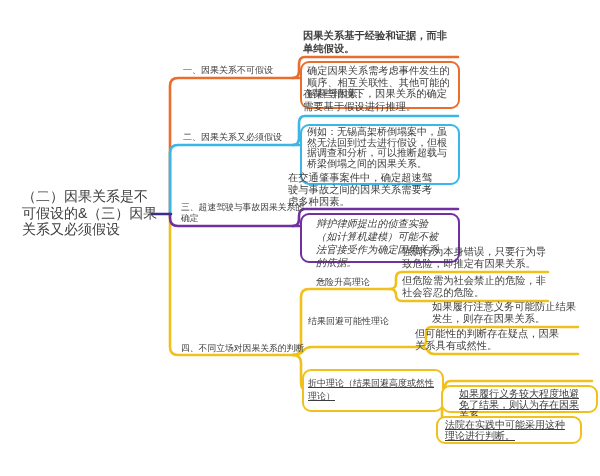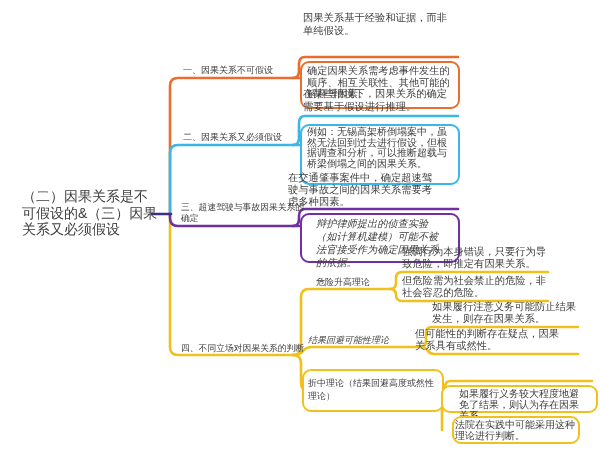--- a/index.html
+++ b/index.html
@@ -15,42 +15,42 @@
   .st-purple path{stroke:#7030a0;}
   .st-stub path{stroke:#3b2e8c;stroke-width:3;}
   .node{position:absolute;}
   .root{left:22px;top:188px;width:138px;font-size:14px;line-height:16.5px;}
   .blabel{font-size:9px;line-height:11px;white-space:nowrap;}
   .t-b1{left:183px;top:65px;}
   .t-b2{left:183px;top:132px;}
   .t-b3{left:181px;top:202px;width:128px;font-size:8.8px;white-space:normal;}
   .t-b4{left:181px;top:343px;font-size:8.8px;}
   .t-s1{left:316px;top:277px;text-align:right;}
-  .t-s2{left:308px;top:335px;font-style:italic;}
+  .t-s2{left:308px;top:316px;}
   .utxt{font-size:10.3px;line-height:12.5px;width:148px;}
-  .u-b1c1{left:303px;top:12px;}
+  .u-b1c1{left:303px;top:30px;font-weight:bold;}
   .u-b2c1{left:303px;top:88px;}
   .u-b3c1{left:288px;top:172px;line-height:12px;}
   .leaf{font-size:10.3px;line-height:12px;width:148px;}
   .u-s1l1{left:402px;top:246px;font-family:Liberation Mono, monospace;}
   .u-s1l2{left:402px;top:275px;}
   .u-s2l1{left:432px;top:301px;}
   .u-s2l2{left:415px;top:328px;}
   .u-zzl1{left:451px;top:356px;}
   .box{border-style:solid;border-width:2.5px;border-radius:9px;background:#fff;box-sizing:border-box;}
   .bx-orange{border-color:#e96e2e;}
   .bx-cyan{border-color:#3ab6e8;}
   .bx-purple{border-color:#7030a0;}
-  .bx-yellow{border-color:#f0c11d;}
+  .bx-yellow{border-color:#f0c11d;text-decoration:underline;}
   .b-b1c2{left:300px;top:61px;width:160px;height:48px;font-size:10.2px;line-height:11.5px;padding:2px 5px;}
   .b-b2c2{left:300px;top:124px;width:160px;height:61px;font-size:10px;line-height:10.5px;padding:1px 5px;}
   .b-b3c2{left:300px;top:213px;width:160px;height:50px;font-size:10.2px;line-height:13px;padding:2px 14px;font-style:italic;}
   .b-zz{left:302px;top:369px;width:142px;height:43px;font-size:9px;line-height:13px;padding:6px 4px;}
   .b-l2{left:441px;top:385px;width:157px;height:28px;font-size:10px;line-height:11px;padding:1px 16px;}
-  .b-l3{left:452px;top:416px;width:128px;height:28px;font-size:10px;line-height:11px;padding:1px 1px;}
+  .b-l3{left:436px;top:416px;width:146px;height:28px;font-size:10px;line-height:11px;padding:1px 7px;}
 </style>
 </head>
 <body>
 
 <div class="canvas">
 
   <svg class="wires" viewBox="0 0 600 476">
     <g class="st-orange">
       <path d="M170 214 L170 86 Q170 78 178 78 L293 78"></path>
       <path d="M293 78 Q299 78 299 71 L299 64 Q299 57 305 57 L458 57"></path>

